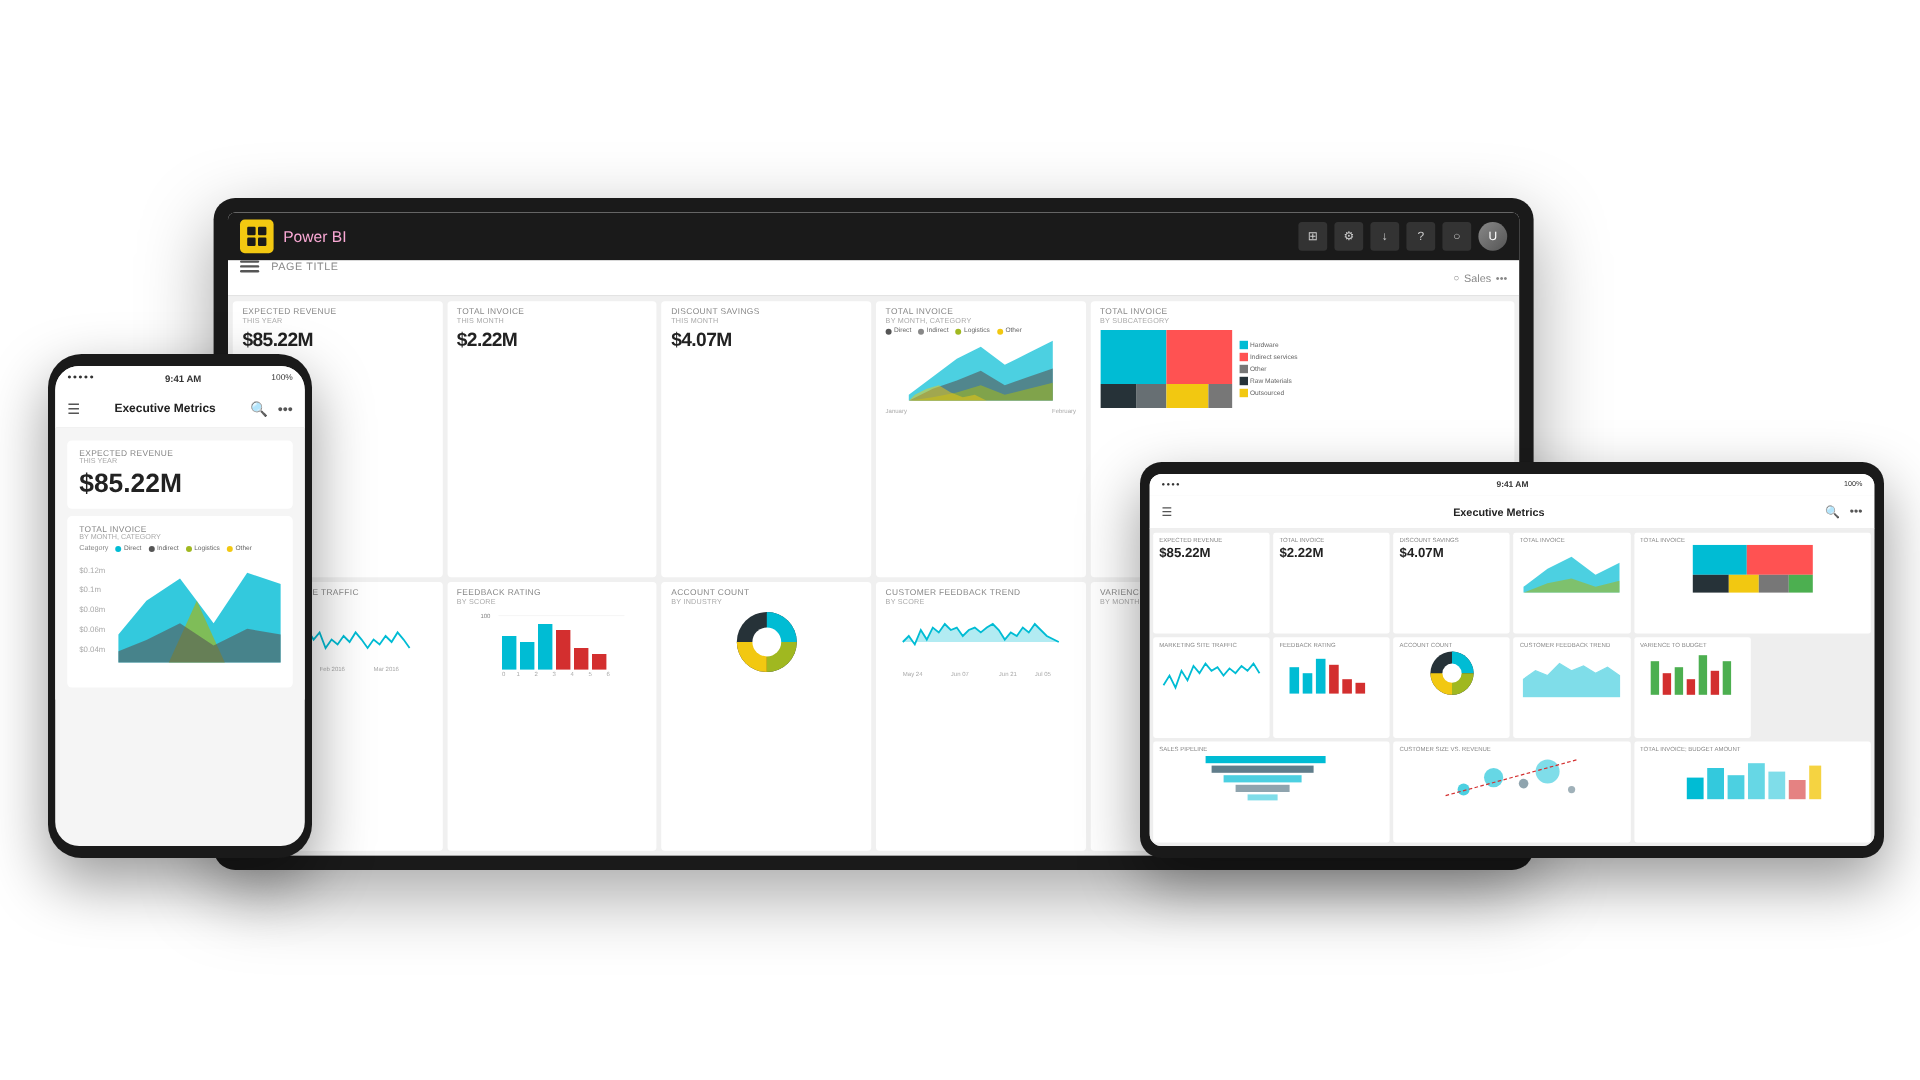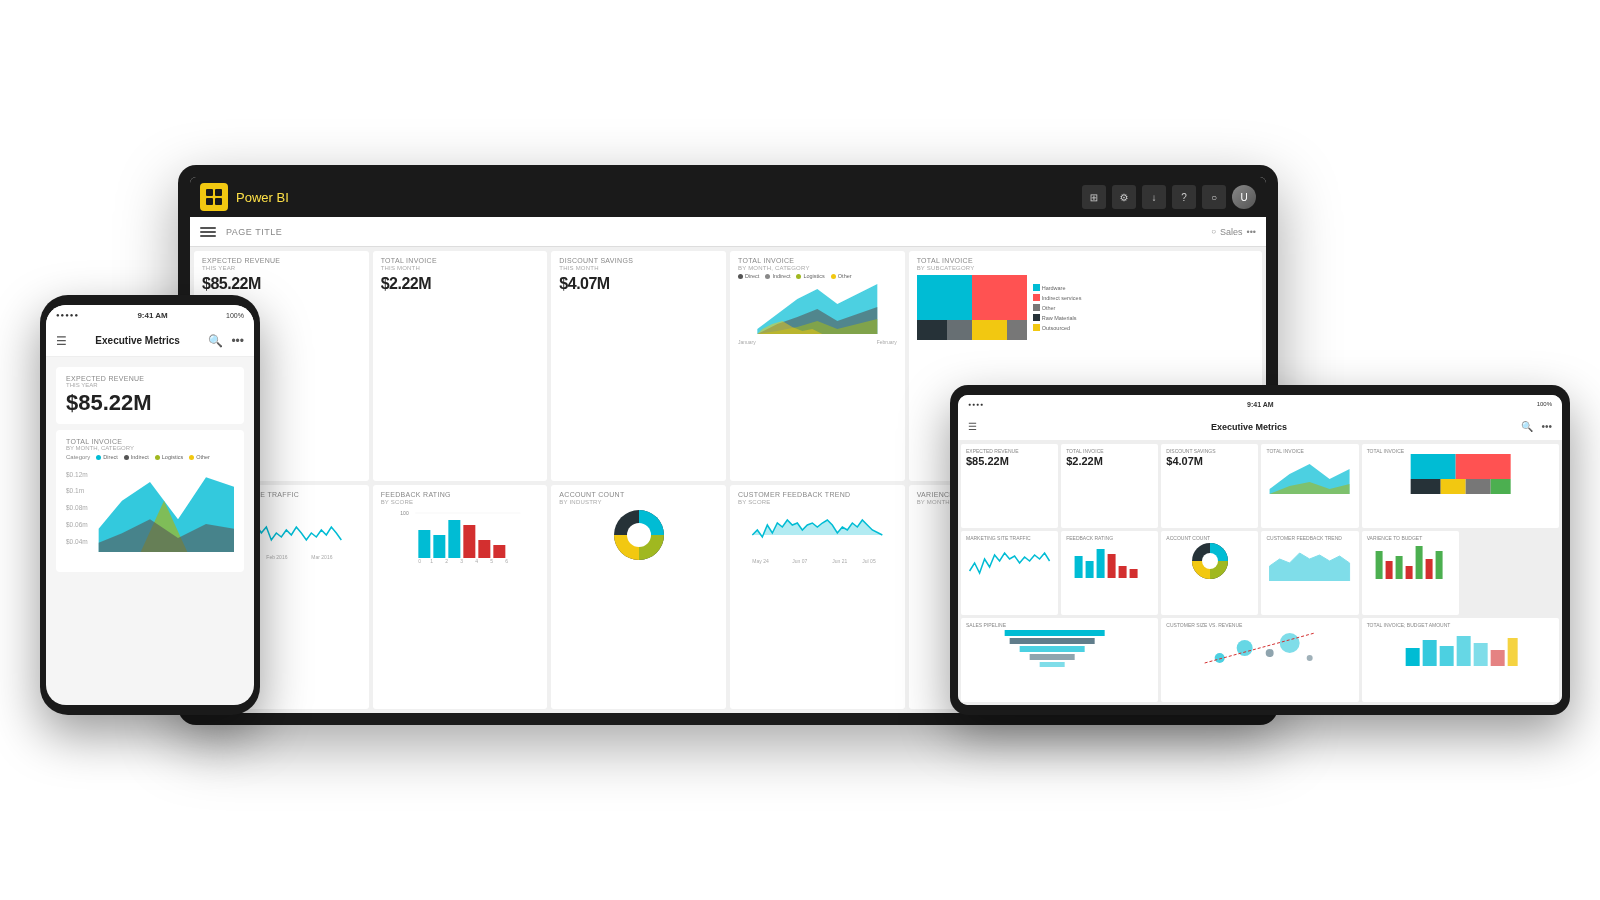--- a/index.html
+++ b/index.html
@@ -74,21 +74,21 @@
       width: 16px;
       height: 16px;
     }
 
     .pbi-logo-cell {
       background: #1a1a1a;
       border-radius: 1px;
     }
 
     .pbi-title {
-      color: #fde047;
+      color: #f9a8d4;
       font-size: 13px;
       font-weight: 400;
       flex: 1;
     }
 
     .pbi-icons {
       display: flex;
       gap: 6px;
       align-items: center;
     }
@@ -111,21 +111,20 @@
       border-radius: 50%;
       background: #888;
       overflow: hidden;
     }
 
     
     .pbi-subnav {
       height: 30px;
       background: #fff;
       display: flex;
-      align-items: center;
       padding: 0 10px;
       border-bottom: 1px solid #ddd;
       font-size: 10px;
       color: #333;
       gap: 10px;
     }
 
     .pbi-menu-icon {
       width: 16px;
       display: flex;

